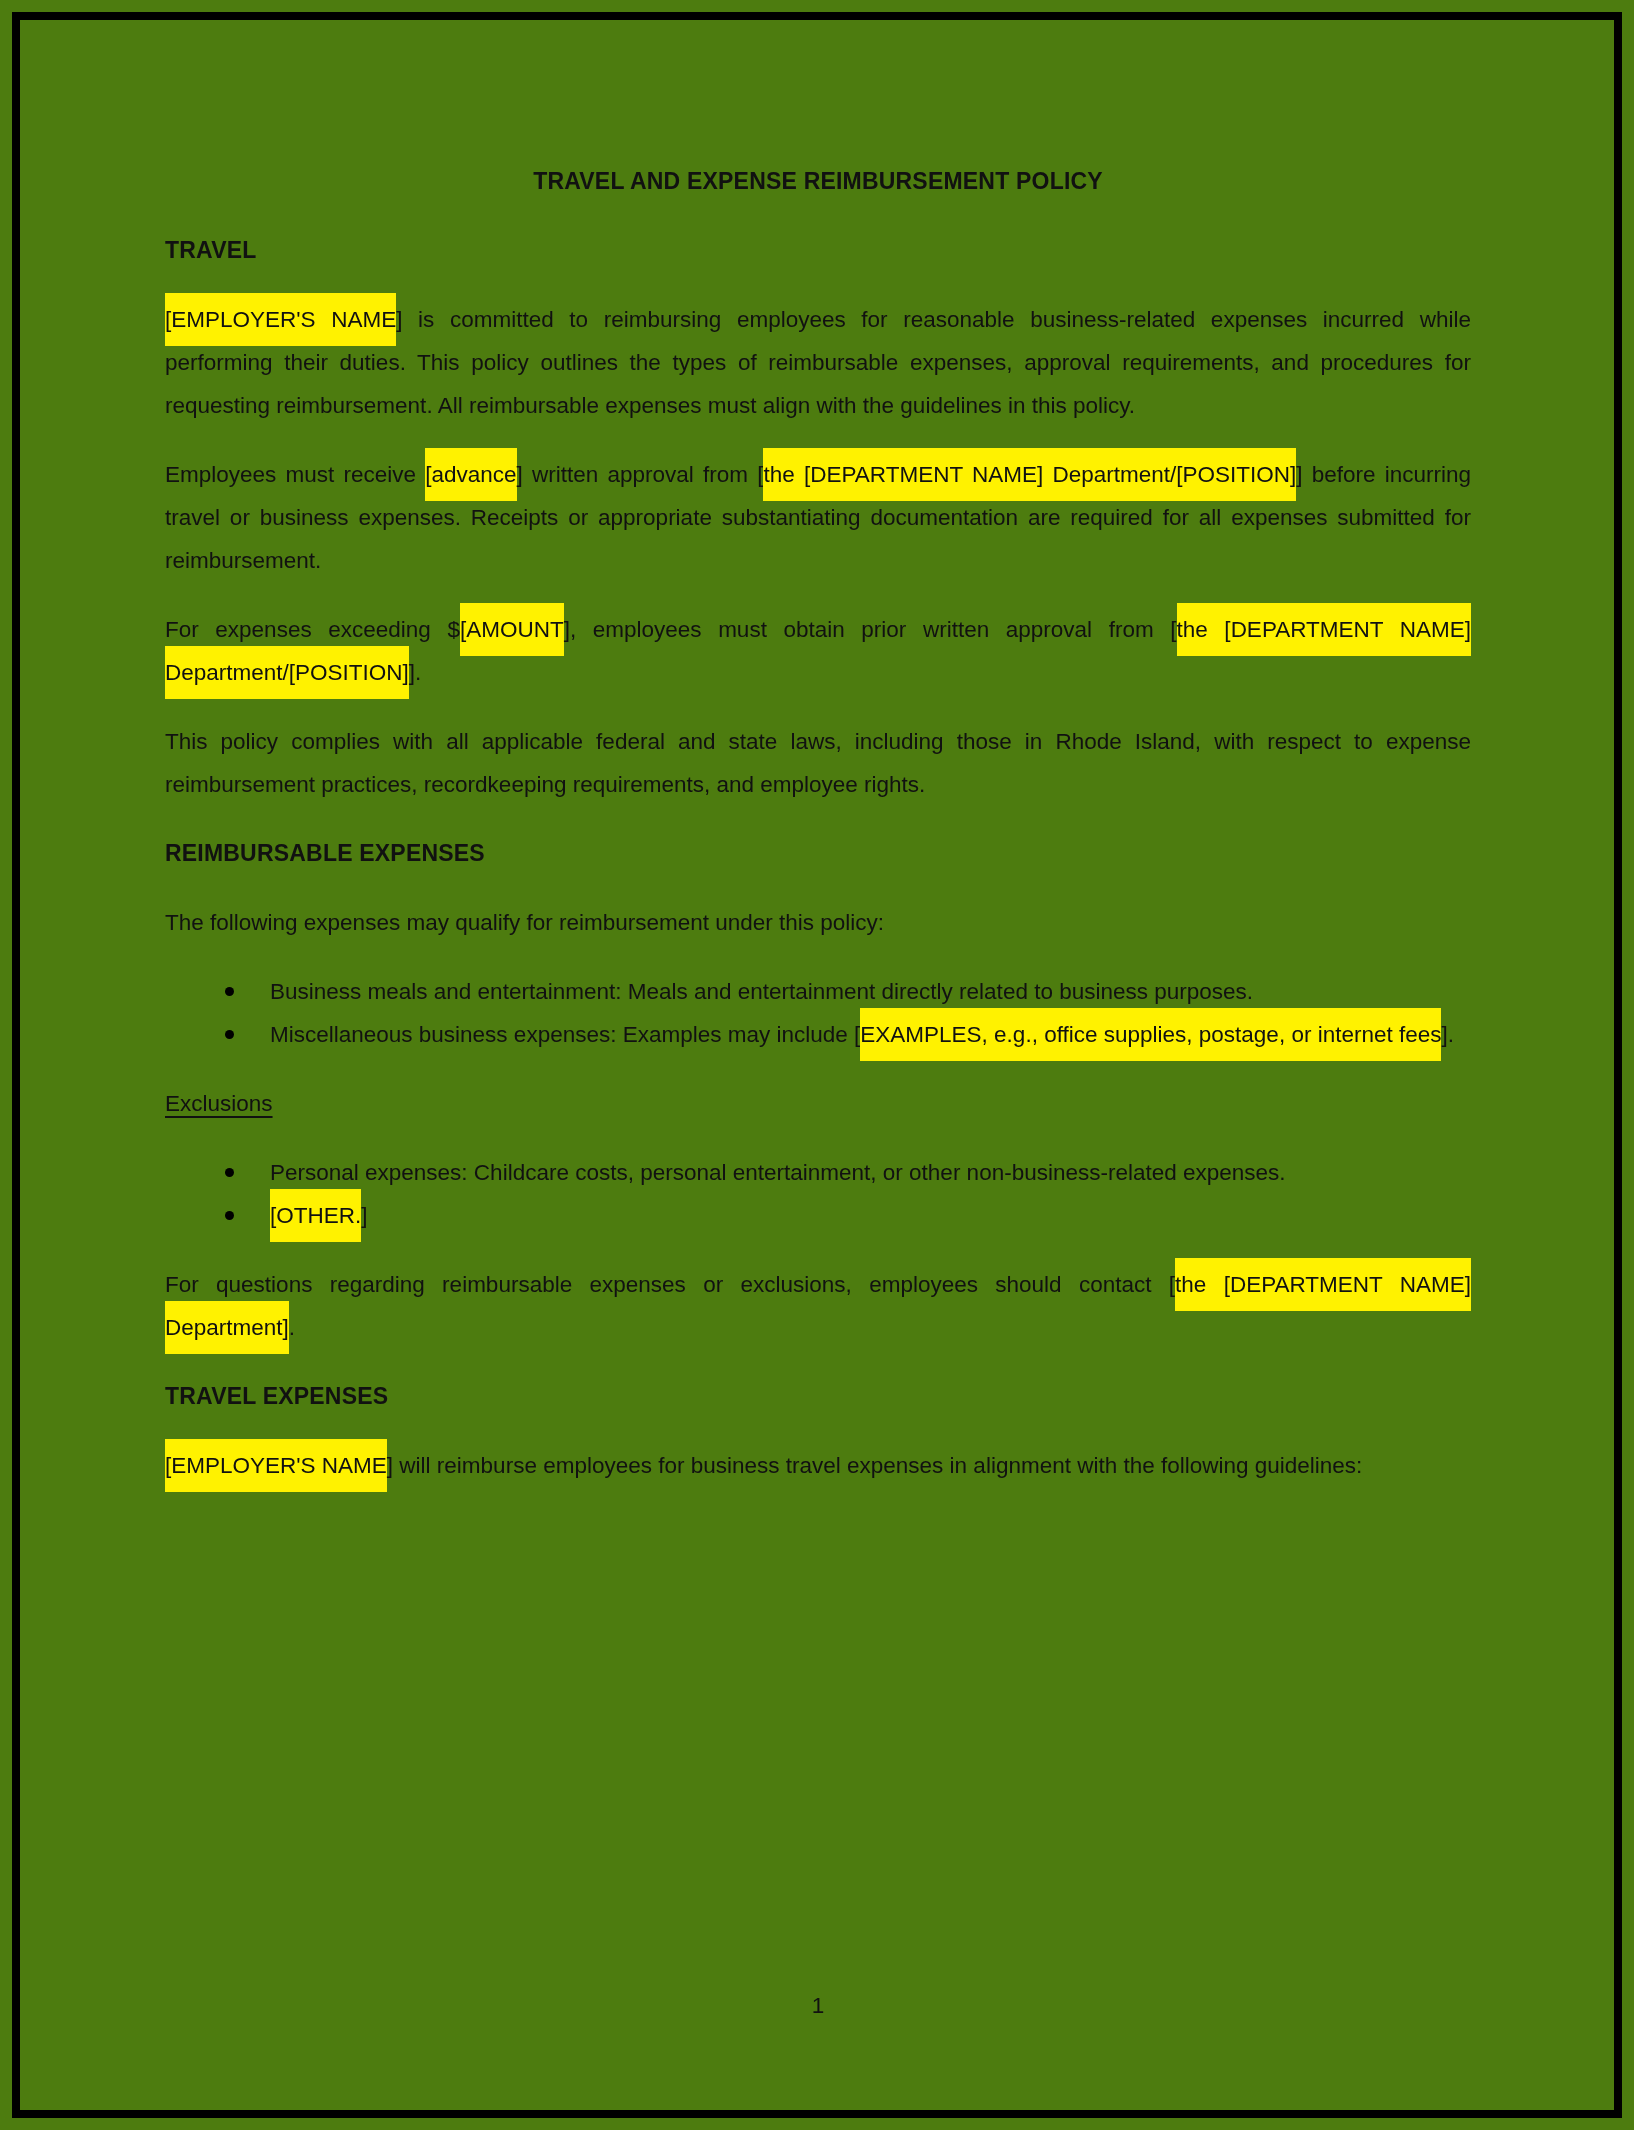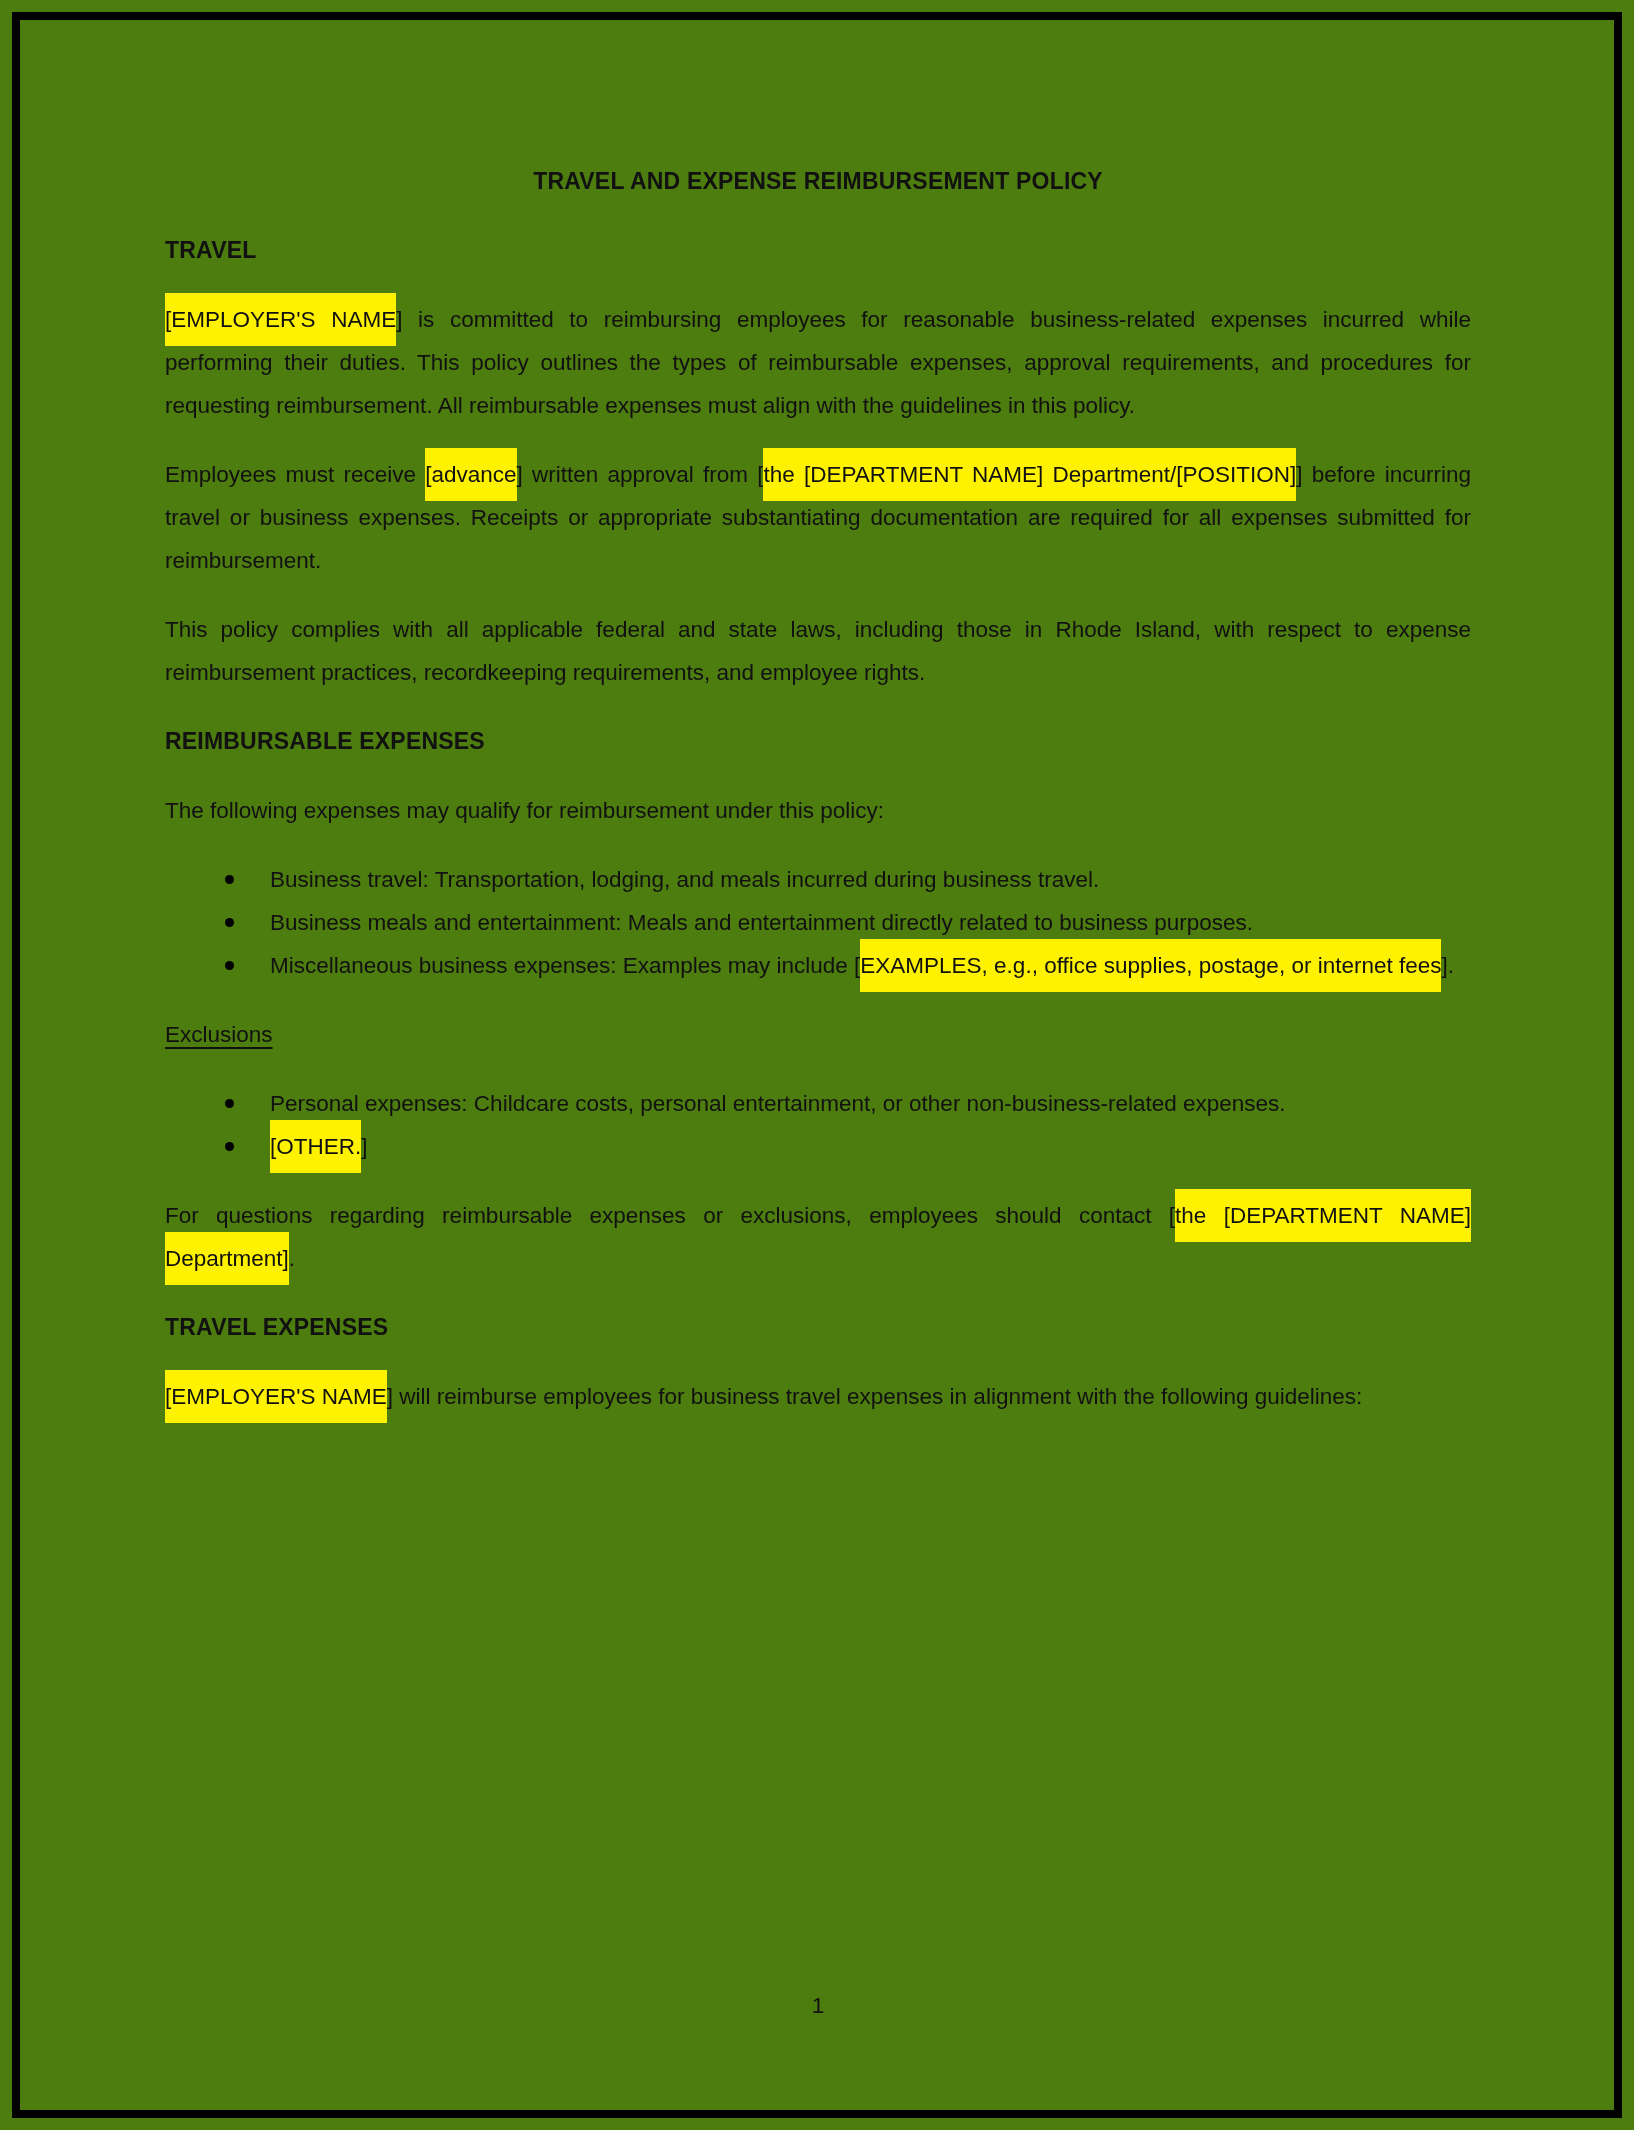--- a/index.html
+++ b/index.html
@@ -102,27 +102,27 @@
 <div class="page">
   <div class="page-border"></div>
 
   <div class="content">
     <h1 class="doc-title">TRAVEL AND EXPENSE REIMBURSEMENT POLICY</h1>
 
     <h2 class="doc-heading">TRAVEL</h2>
 
     <p class="doc-paragraph"><span class="hl">[EMPLOYER'S NAME</span><span>] is committed to reimbursing employees for reasonable business-related expenses incurred while performing their duties. This policy outlines the types of reimbursable expenses, approval requirements, and procedures for requesting reimbursement. All reimbursable expenses must align with the guidelines in this policy.</span></p>
     <p class="doc-paragraph"><span>Employees must receive </span><span class="hl">[advance</span><span>] written approval from [</span><span class="hl">the [DEPARTMENT NAME] Department/[POSITION]</span><span>] before incurring travel or business expenses. Receipts or appropriate substantiating documentation are required for all expenses submitted for reimbursement.</span></p>
+    <p class="doc-paragraph"><span>For expenses exceeding $</span><span class="hl">[AMOUNT</span><span>], employees must obtain prior written approval from [</span><span class="hl">the [DEPARTMENT NAME] Department/[POSITION]</span><span>].</span></p>
     <p class="doc-paragraph">This policy complies with all applicable federal and state laws, including those in Rhode Island, with respect to expense reimbursement practices, recordkeeping requirements, and employee rights.</p>
 
     <h2 class="doc-heading">REIMBURSABLE EXPENSES</h2>
 
     <p class="doc-paragraph">The following expenses may qualify for reimbursement under this policy:</p>
     <ul class="doc-list">
-      <li><span>Business travel: Transportation, lodging, and meals incurred during business travel.</span></li>
       <li><span>Business meals and entertainment: Meals and entertainment directly related to business purposes.</span></li>
       <li><span>Miscellaneous business expenses: Examples may include [</span><span class="hl">EXAMPLES, e.g., office supplies, postage, or internet fees</span><span>].</span></li>
     </ul>
 
     <h3 class="doc-subheading">Exclusions</h3>
     <ul class="doc-list">
       <li><span>Personal expenses: Childcare costs, personal entertainment, or other non-business-related expenses.</span></li>
       <li><span class="hl">[OTHER.</span><span>]</span></li>
     </ul>
 

